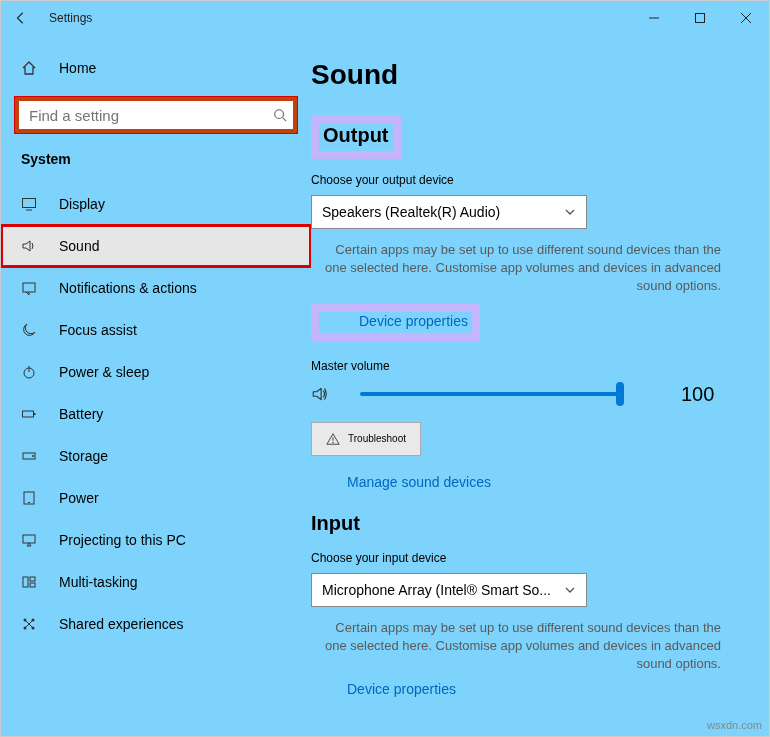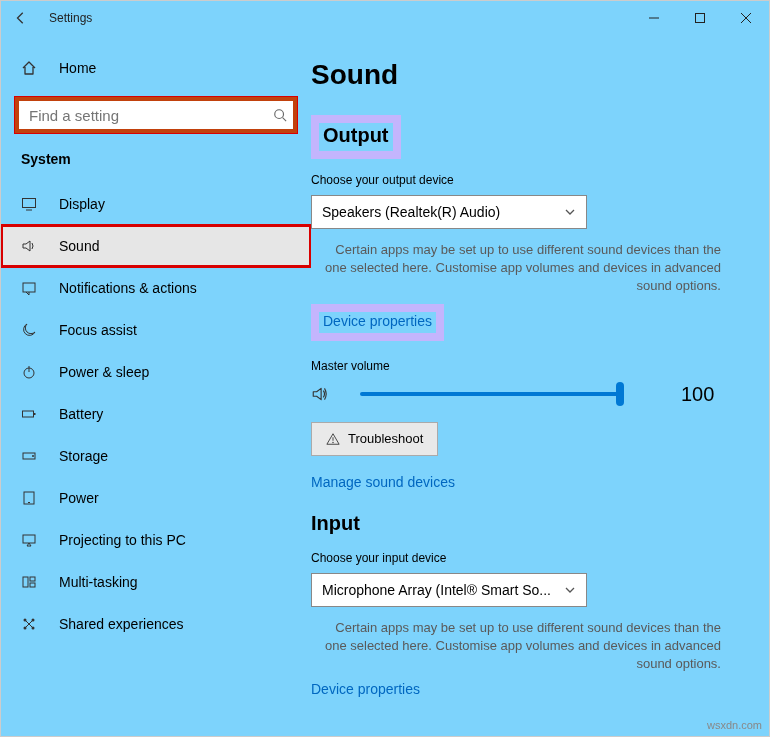--- a/index.html
+++ b/index.html
@@ -113,42 +113,42 @@
     cursor:pointer;
   }
   .help-text {
     font-size:13px;
     color:#5a5a5a;
     max-width: 410px;
     line-height:1.4;
     margin-bottom:8px;
     text-align:right;
   }
-  .link { color:#0067c0; font-size:14px; cursor:pointer; }
+  .link { color:#0067c0; font-size:14px; cursor:pointer;margin-left:36px; }
   .block { margin-bottom: 22px; }
   .volume-row { display:flex; align-items:center; gap:31px; margin:10px 0 16px 0; }
   .vol-icon { color:#333; }
   .slider {
     position:relative;
     width:260px;
     height:20px;
   }
   .slider-track {
     position:absolute; top:50%; left:0; right:0; height:4px; transform:translateY(-50%);
     background:#0078d4; border-radius:2px;
   }
   .slider-thumb {
     position:absolute; right:0; top:50%; transform:translate(50%,-50%);
     width:8px; height:24px; background:#0078d4; border-radius:4px;
   }
   .vol-value { font-size:20px; margin-left:30px; }
   .btn-gray {
     display:inline-flex; align-items:center; gap:8px;
     height:34px; border:1px solid #aaa; background:#e9e9e9;
-    padding:0 14px; font-size:13px; cursor:pointer;
+    padding:0 14px; font-size:10px; cursor:pointer;
   }
   .watermark {
     position:absolute; right:8px; bottom:6px;
     font-size:11px; color:#888;
   }
   svg { display:block; }
 </style>
 </head>
 <body>
 

